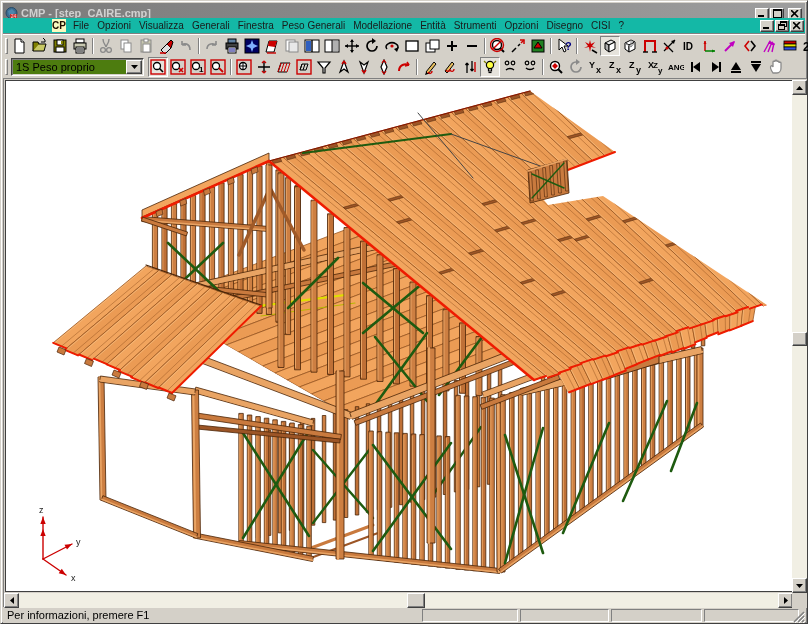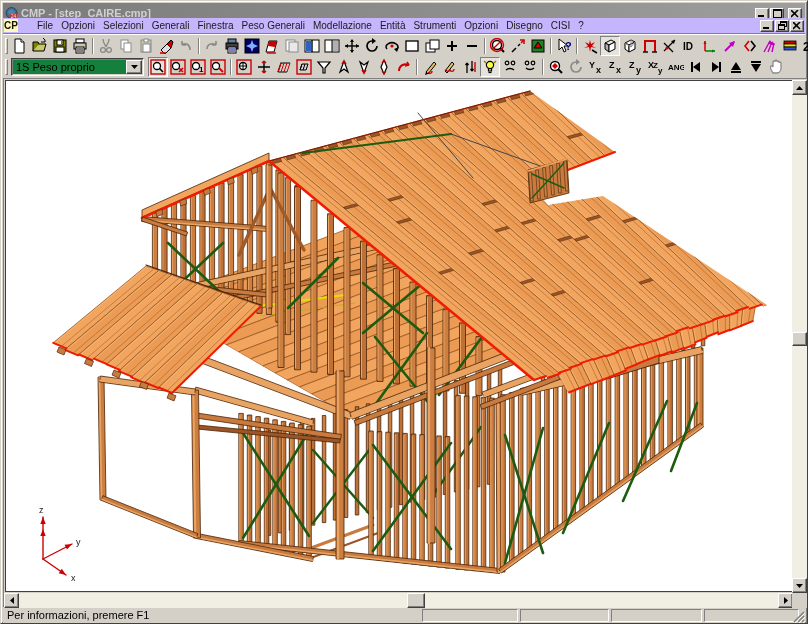--- a/index.html
+++ b/index.html
@@ -17,40 +17,40 @@
   .titletext{color:#d0d0d0;font-weight:bold;font-size:11px;line-height:13px;
     letter-spacing:0px;white-space:nowrap;flex:1;}
   .capbtns{display:flex;gap:1px;margin-right:1px;}
   .capbtn{width:14px;height:12px;background:#d4d0c8;position:relative;
     border:1px solid;border-color:#ffffff #404040 #404040 #ffffff;
     box-shadow:inset -1px -1px 0 #808080;display:flex;align-items:center;justify-content:center;
     font-size:9px;line-height:9px;color:#000;}
   .capbtn svg{display:block;}
   .gap2{width:2px;}
   
-  .menubar{position:absolute;left:2px;top:17px;right:2px;height:15px;background:#c4b5fd;
-    display:flex;align-items:center;font-size:10px;color:#1a1a1a;}
+  .menubar{position:absolute;left:2px;top:17px;right:2px;height:15px;background:#14b8a6;
+    display:flex;align-items:center;font-size:10px;color:#1a1a1a;padding-left:48px;}
   .mdiicon{width:14px;height:13px;margin:0 3px 0 1px;flex:none;}
   .menuitem{padding:1px 4px;white-space:nowrap;}
   .menuspring{flex:1;}
   .menubtns{display:flex;gap:1px;margin-right:1px;}
   .menubar-sep{position:absolute;left:2px;top:32px;right:2px;height:0px;
     border-top:1px solid #808080;border-bottom:1px solid #ffffff;}
   
   .toolbar{position:absolute;left:2px;right:2px;background:#d4d0c8;display:flex;align-items:center;}
   .tb1{top:34px;height:21px;}
   .tb2{top:55px;height:21px;}
   .tbgrip{width:3px;height:16px;margin:0 2px 0 2px;flex:none;
     border:1px solid;border-color:#ffffff #808080 #808080 #ffffff;}
   .tbbtn{width:20px;height:20px;flex:none;display:flex;align-items:center;justify-content:center;}
   .tbbtn.pressed{border:1px solid;border-color:#808080 #ffffff #ffffff #808080;background:#e6e3dc;}
   .tbsep{width:4px;height:16px;flex:none;margin:0 1px;position:relative;}
   .tbsep::after{content:"";position:absolute;left:1px;top:0;width:0;height:16px;
     border-left:1px solid #808080;border-right:1px solid #ffffff;}
-  .combo{width:133px;height:18px;flex:none;margin:0 4px 0 1px;background:#15803d;position:relative;
+  .combo{width:133px;height:18px;flex:none;margin:0 4px 0 1px;background:#4d7c0f;position:relative;
     border:1px solid;border-color:#404040 #ffffff #ffffff #404040;
     box-shadow:inset 1px 1px 0 #808080, inset -1px -1px 0 #d4d0c8;
     font-size:11px;display:flex;align-items:center;padding-left:4px;color:#000;}
   .combo .drop{position:absolute;right:1px;top:1px;width:16px;height:14px;background:#d4d0c8;
     border:1px solid;border-color:#ffffff #404040 #404040 #ffffff;
     box-shadow:inset -1px -1px 0 #808080;display:flex;align-items:center;justify-content:center;}
   .combo .drop svg{display:block;}
   
   .client{position:absolute;left:2px;top:77px;width:804px;height:529px;background:#d4d0c8;
     border-top:1px solid #808080;border-left:1px solid #808080;}
@@ -108,24 +108,24 @@
           </svg>
         </div>
     </div>
   </div>
 
   <div class="menubar">
     <svg class="mdiicon" viewBox="0 0 14 13">
       <rect x="0" y="0" width="14" height="13" fill="#fafac0"></rect>
       <text x="7" y="10" font-size="10" font-weight="bold" fill="#201000" text-anchor="middle" font-family="Liberation Sans,sans-serif">CP</text>
     </svg>
-    <div id="menuitems" style="display:flex;margin-left:12px;">
+    <div id="menuitems" style="display:flex;">
         <div class="menuitem">File</div>
         <div class="menuitem">Opzioni</div>
-        <div class="menuitem">Selezioni</div>
+        <div class="menuitem">Visualizza</div>
         <div class="menuitem">Generali</div>
         <div class="menuitem">Finestra</div>
         <div class="menuitem">Peso Generali</div>
         <div class="menuitem">Modellazione</div>
         <div class="menuitem">Entità</div>
         <div class="menuitem">Strumenti</div>
         <div class="menuitem">Opzioni</div>
         <div class="menuitem">Disegno</div>
         <div class="menuitem">CISI</div>
         <div class="menuitem">?</div>

